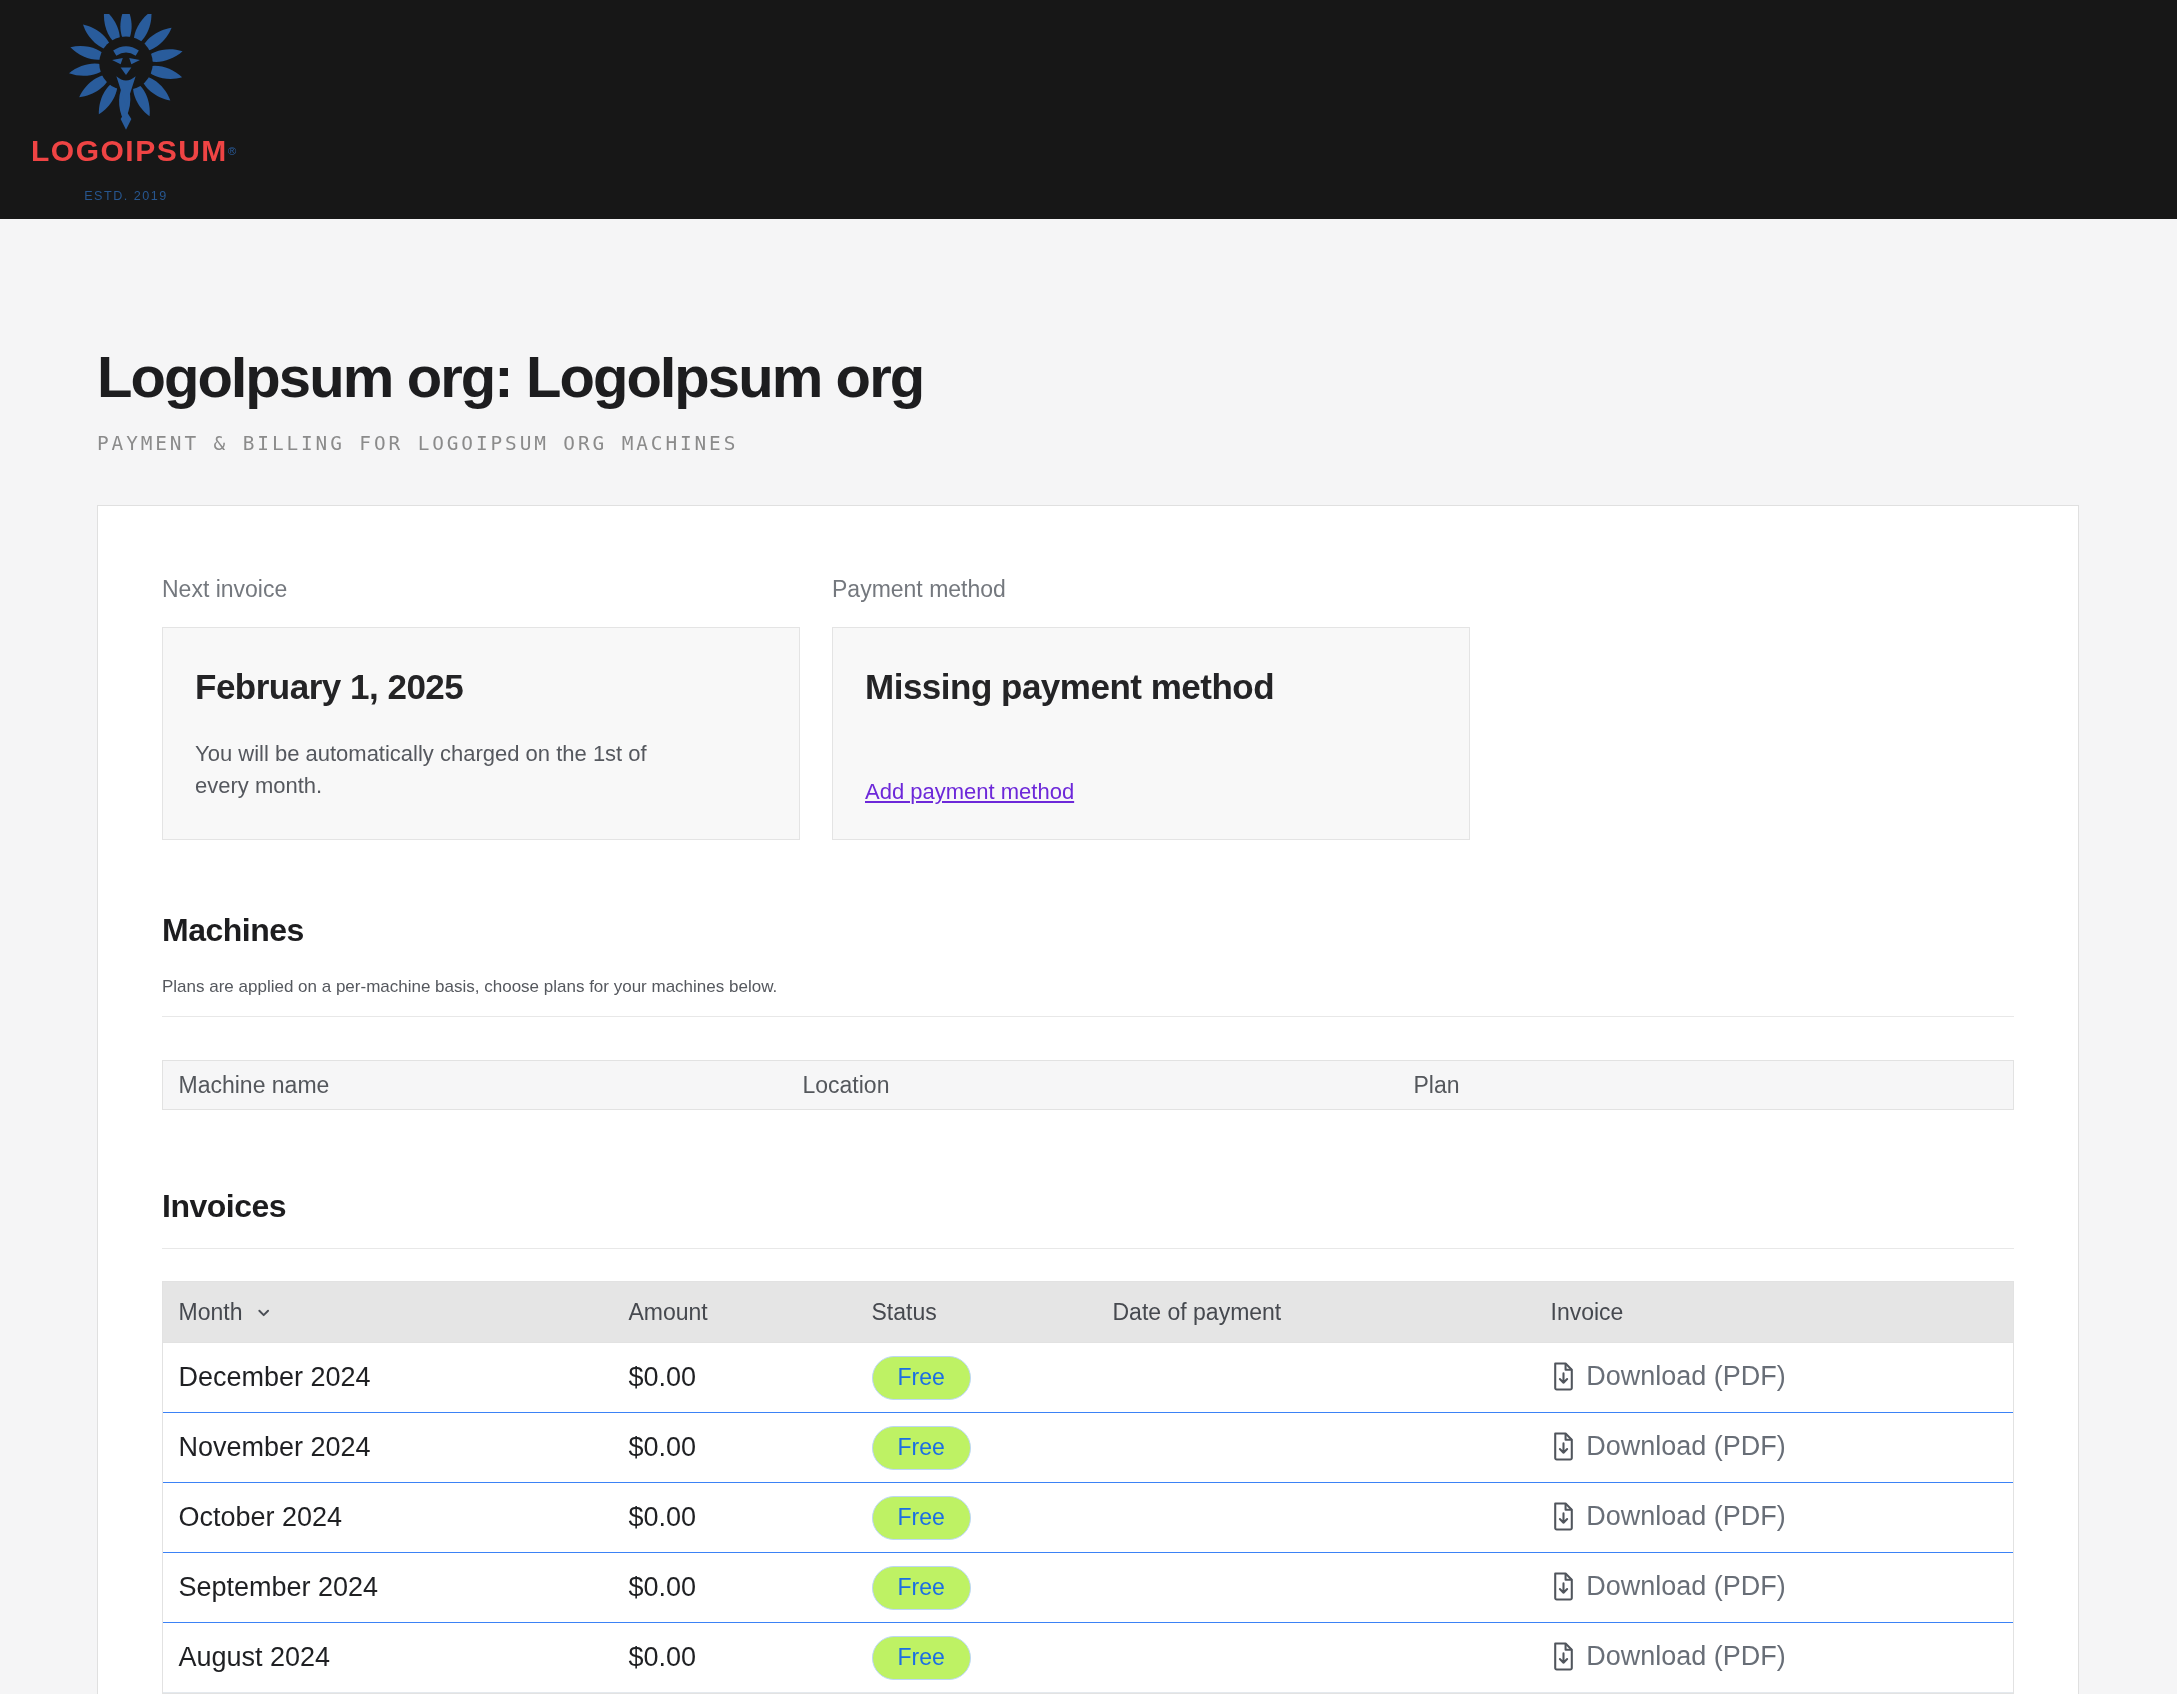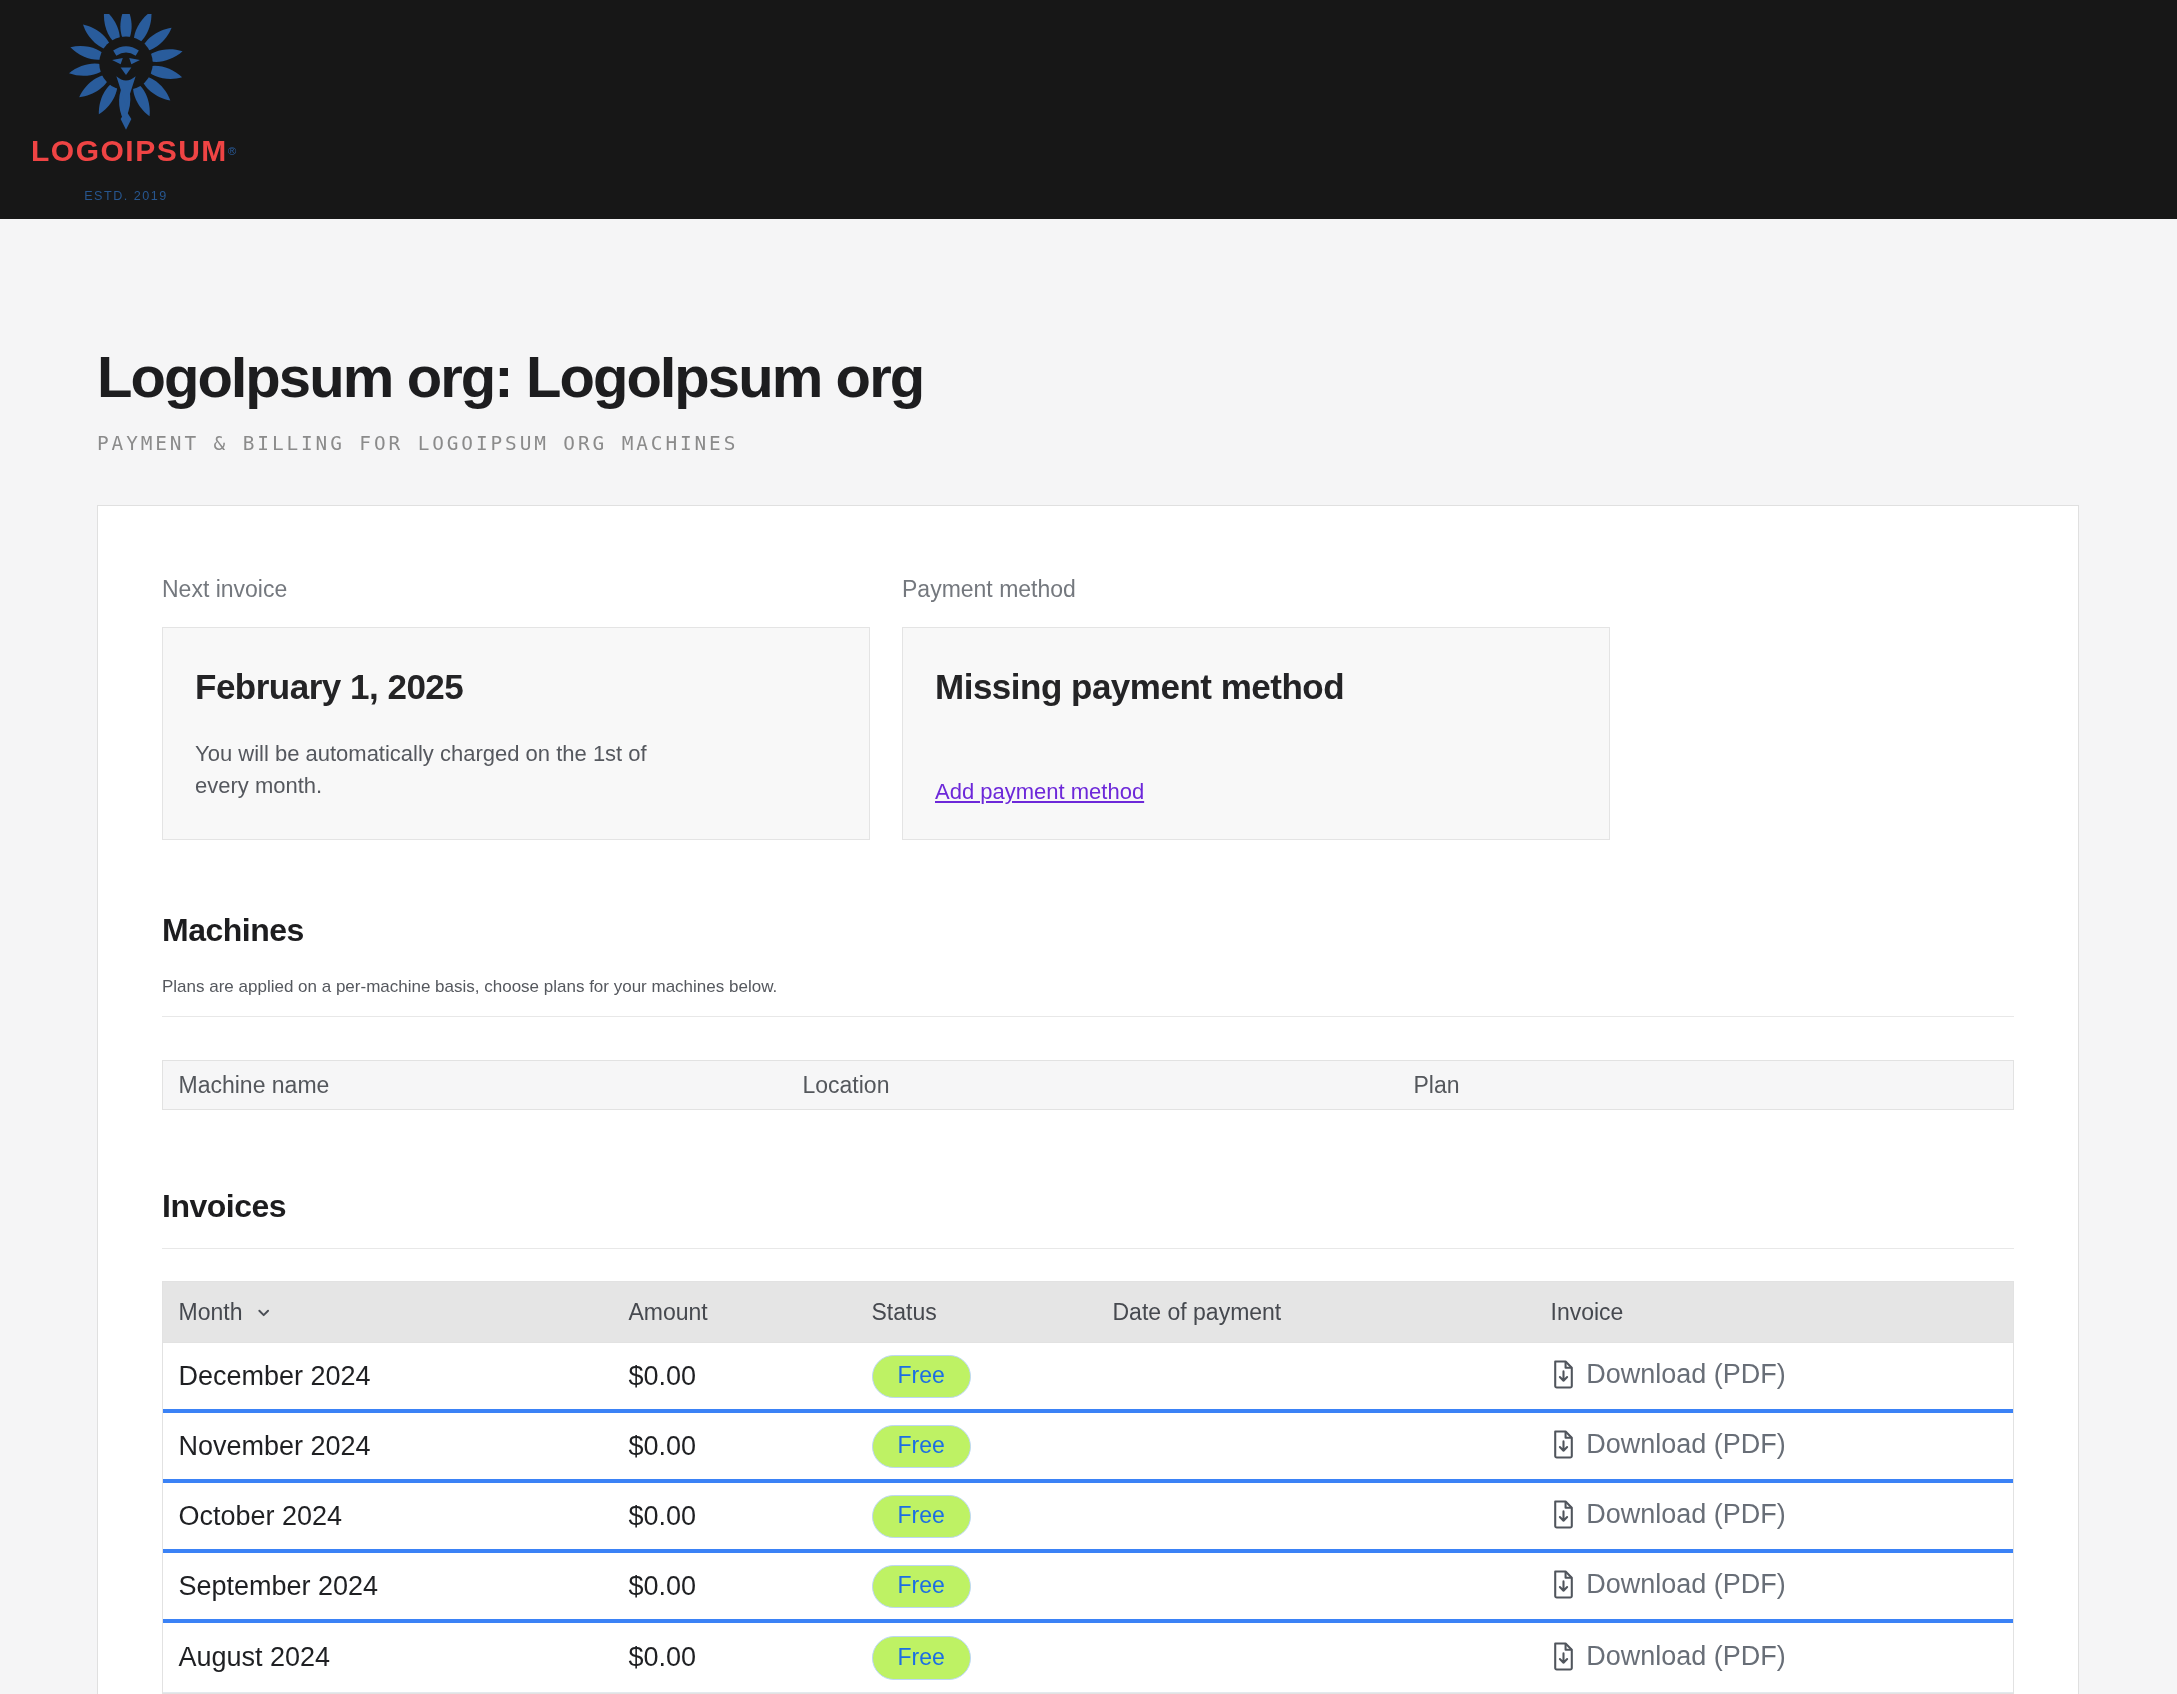--- a/index.html
+++ b/index.html
@@ -59,21 +59,21 @@
 
   
   .card {
     margin: 50px 99px 0 97px;
     background: #ffffff;
     border: 1px solid #e0e0e0;
     padding: 70px 64px 78px 64px;
   }
 
   .top-boxes { display: flex; gap: 32px; }
-  .box-col { width: 708px; }
+  .box-col { width: 638px; }
   .box-label {
     font-size: 23px;
     font-weight: 400;
     color: #74787e;
   }
   .info-box {
     margin-top: 24px;
     height: 213px;
     background: #f8f8f8;
     border: 1px solid #e4e4e4;
@@ -157,21 +157,21 @@
   .inv-head > div {
     font-size: 23px;
     color: #46494f;
     display: flex;
     align-items: center;
   }
   .sort-chevron { margin-left: 11.6px; display: inline-flex; cursor: pointer; }
   .inv-row {
     height: 70px;
     background: #ffffff;
-    border-bottom: 4px solid #3b82f6;
+    border-bottom: 1px solid #3b82f6;
   }
   .inv-row:last-child { border-bottom: 1px solid #e4e9ee; }
   .cell-month, .cell-amount { font-size: 27px; color: #1f2023; }
   .badge {
     display: inline-block;
     padding: 6.8px 25px 7.8px 25px;
     background: #bef264;
     border: 1px solid #bcd7f6;
     border-radius: 23px;
     font-size: 23px;

